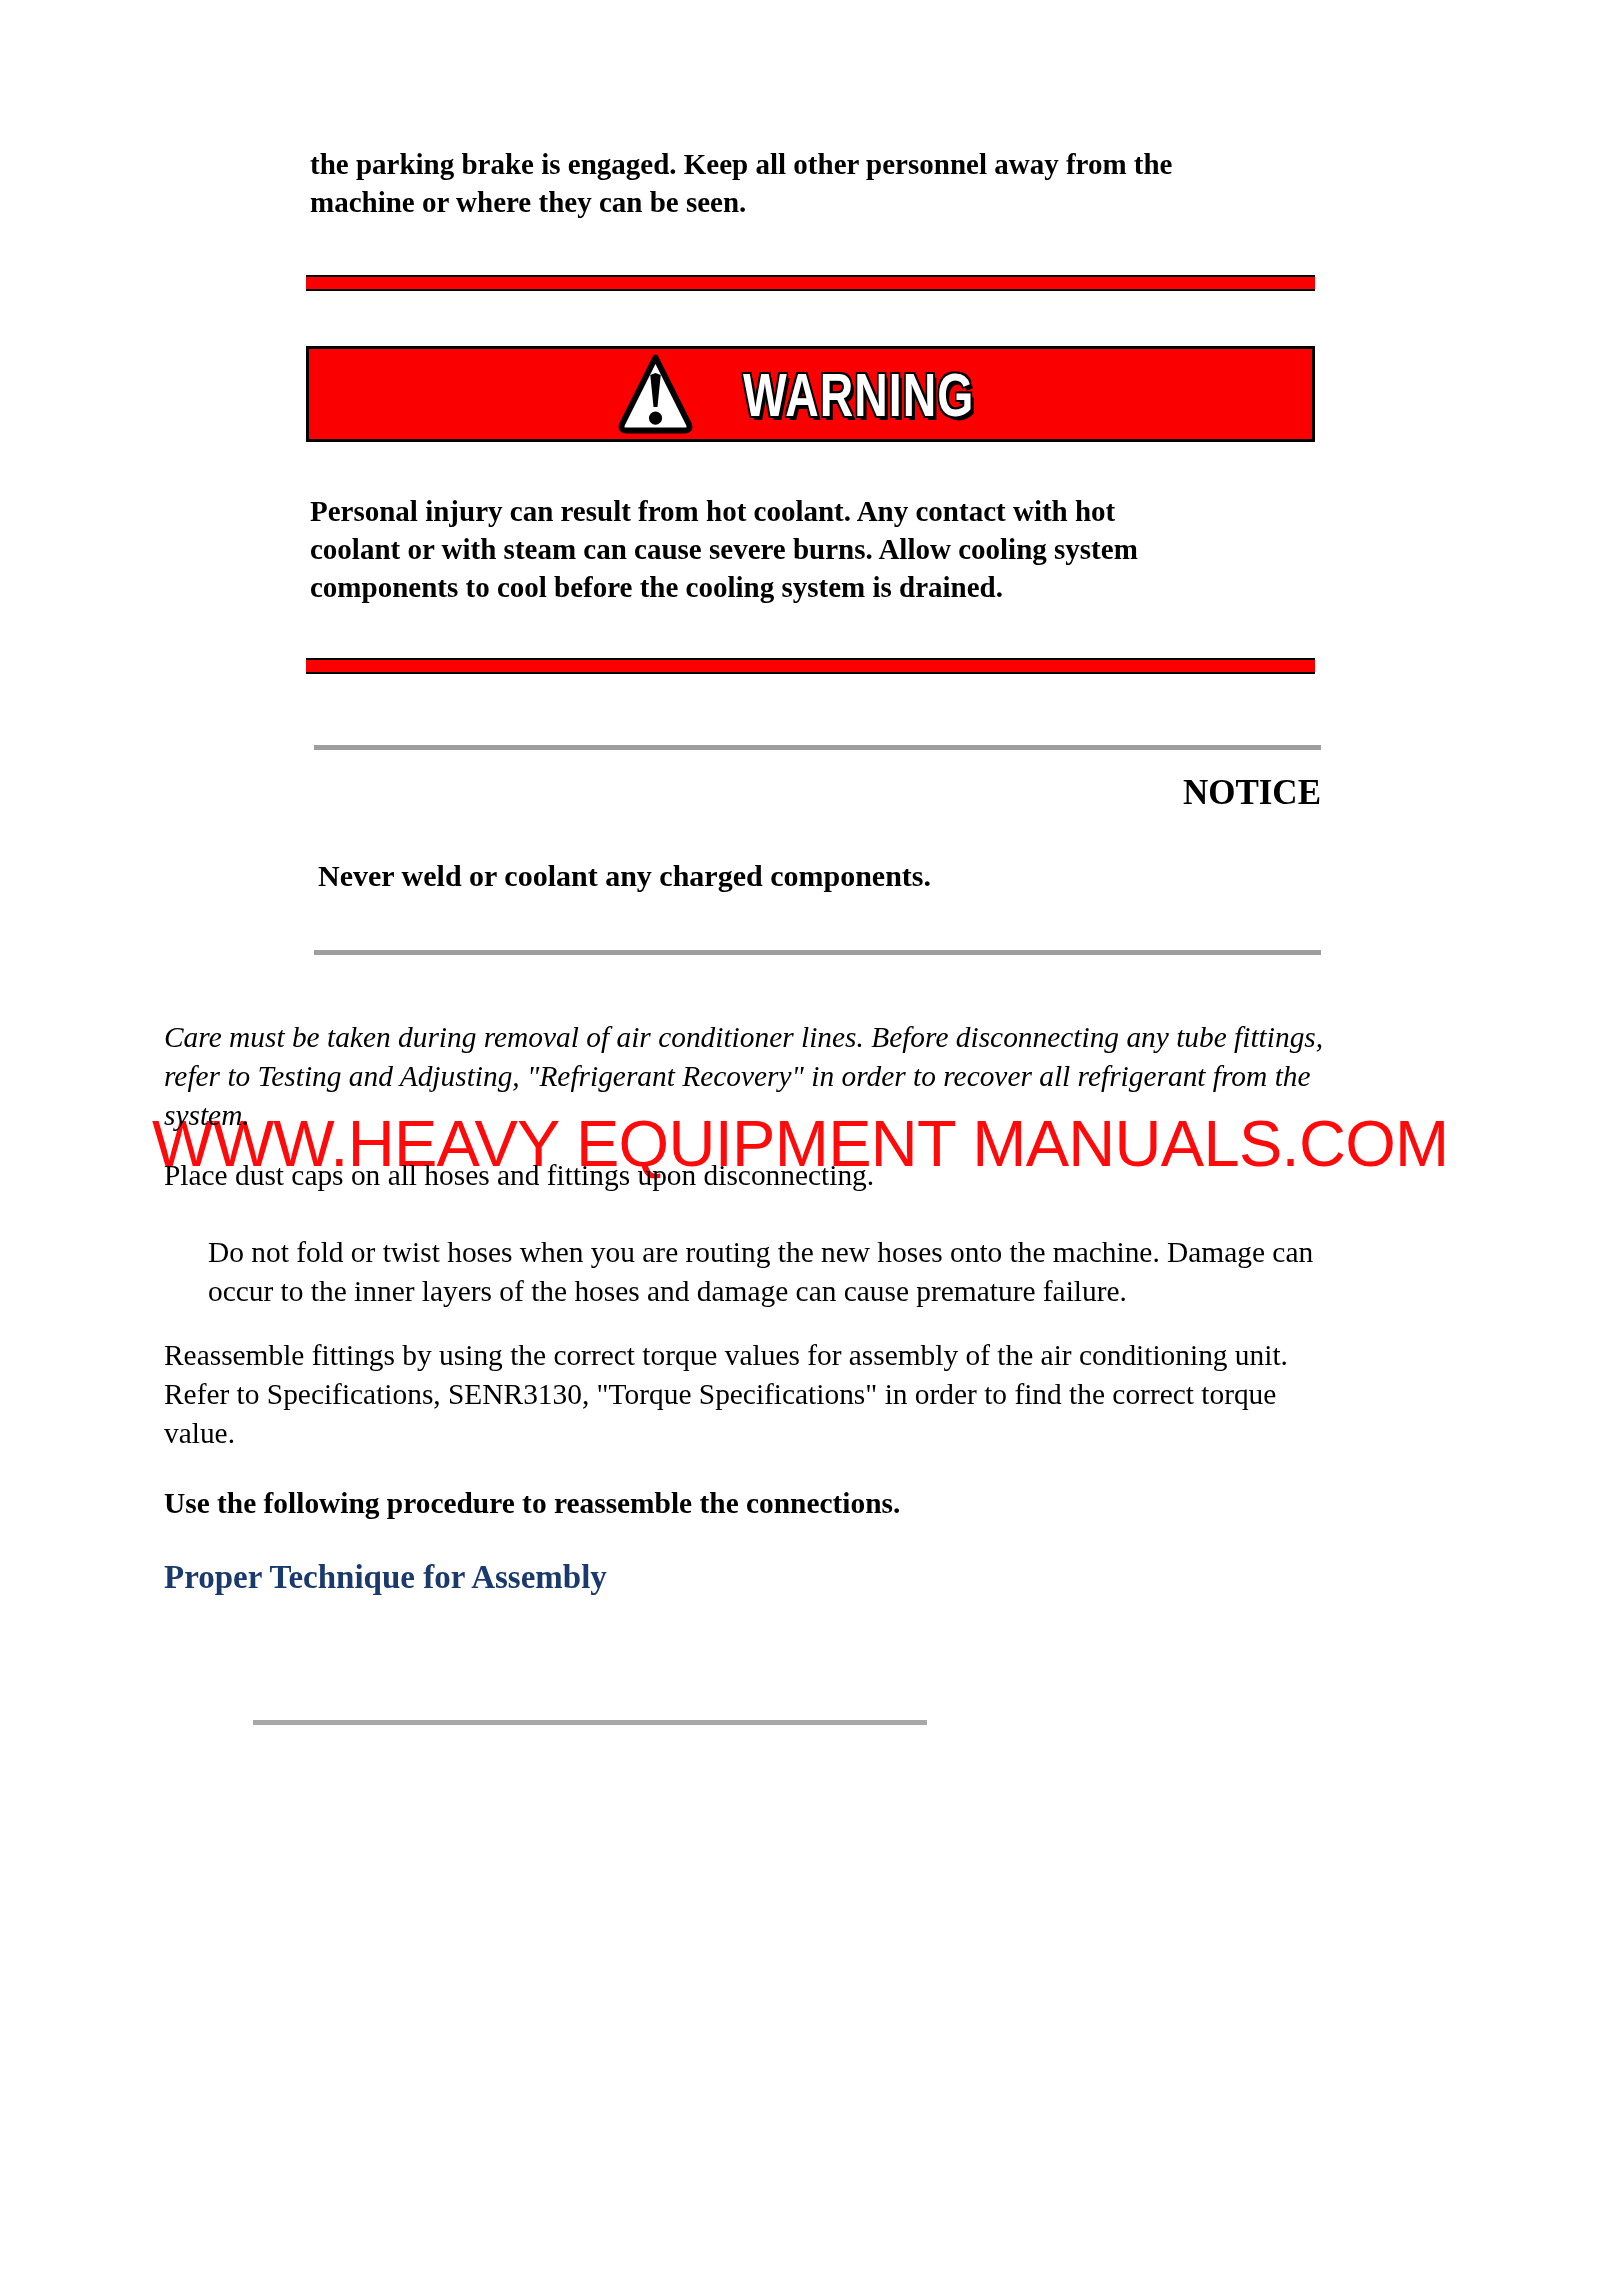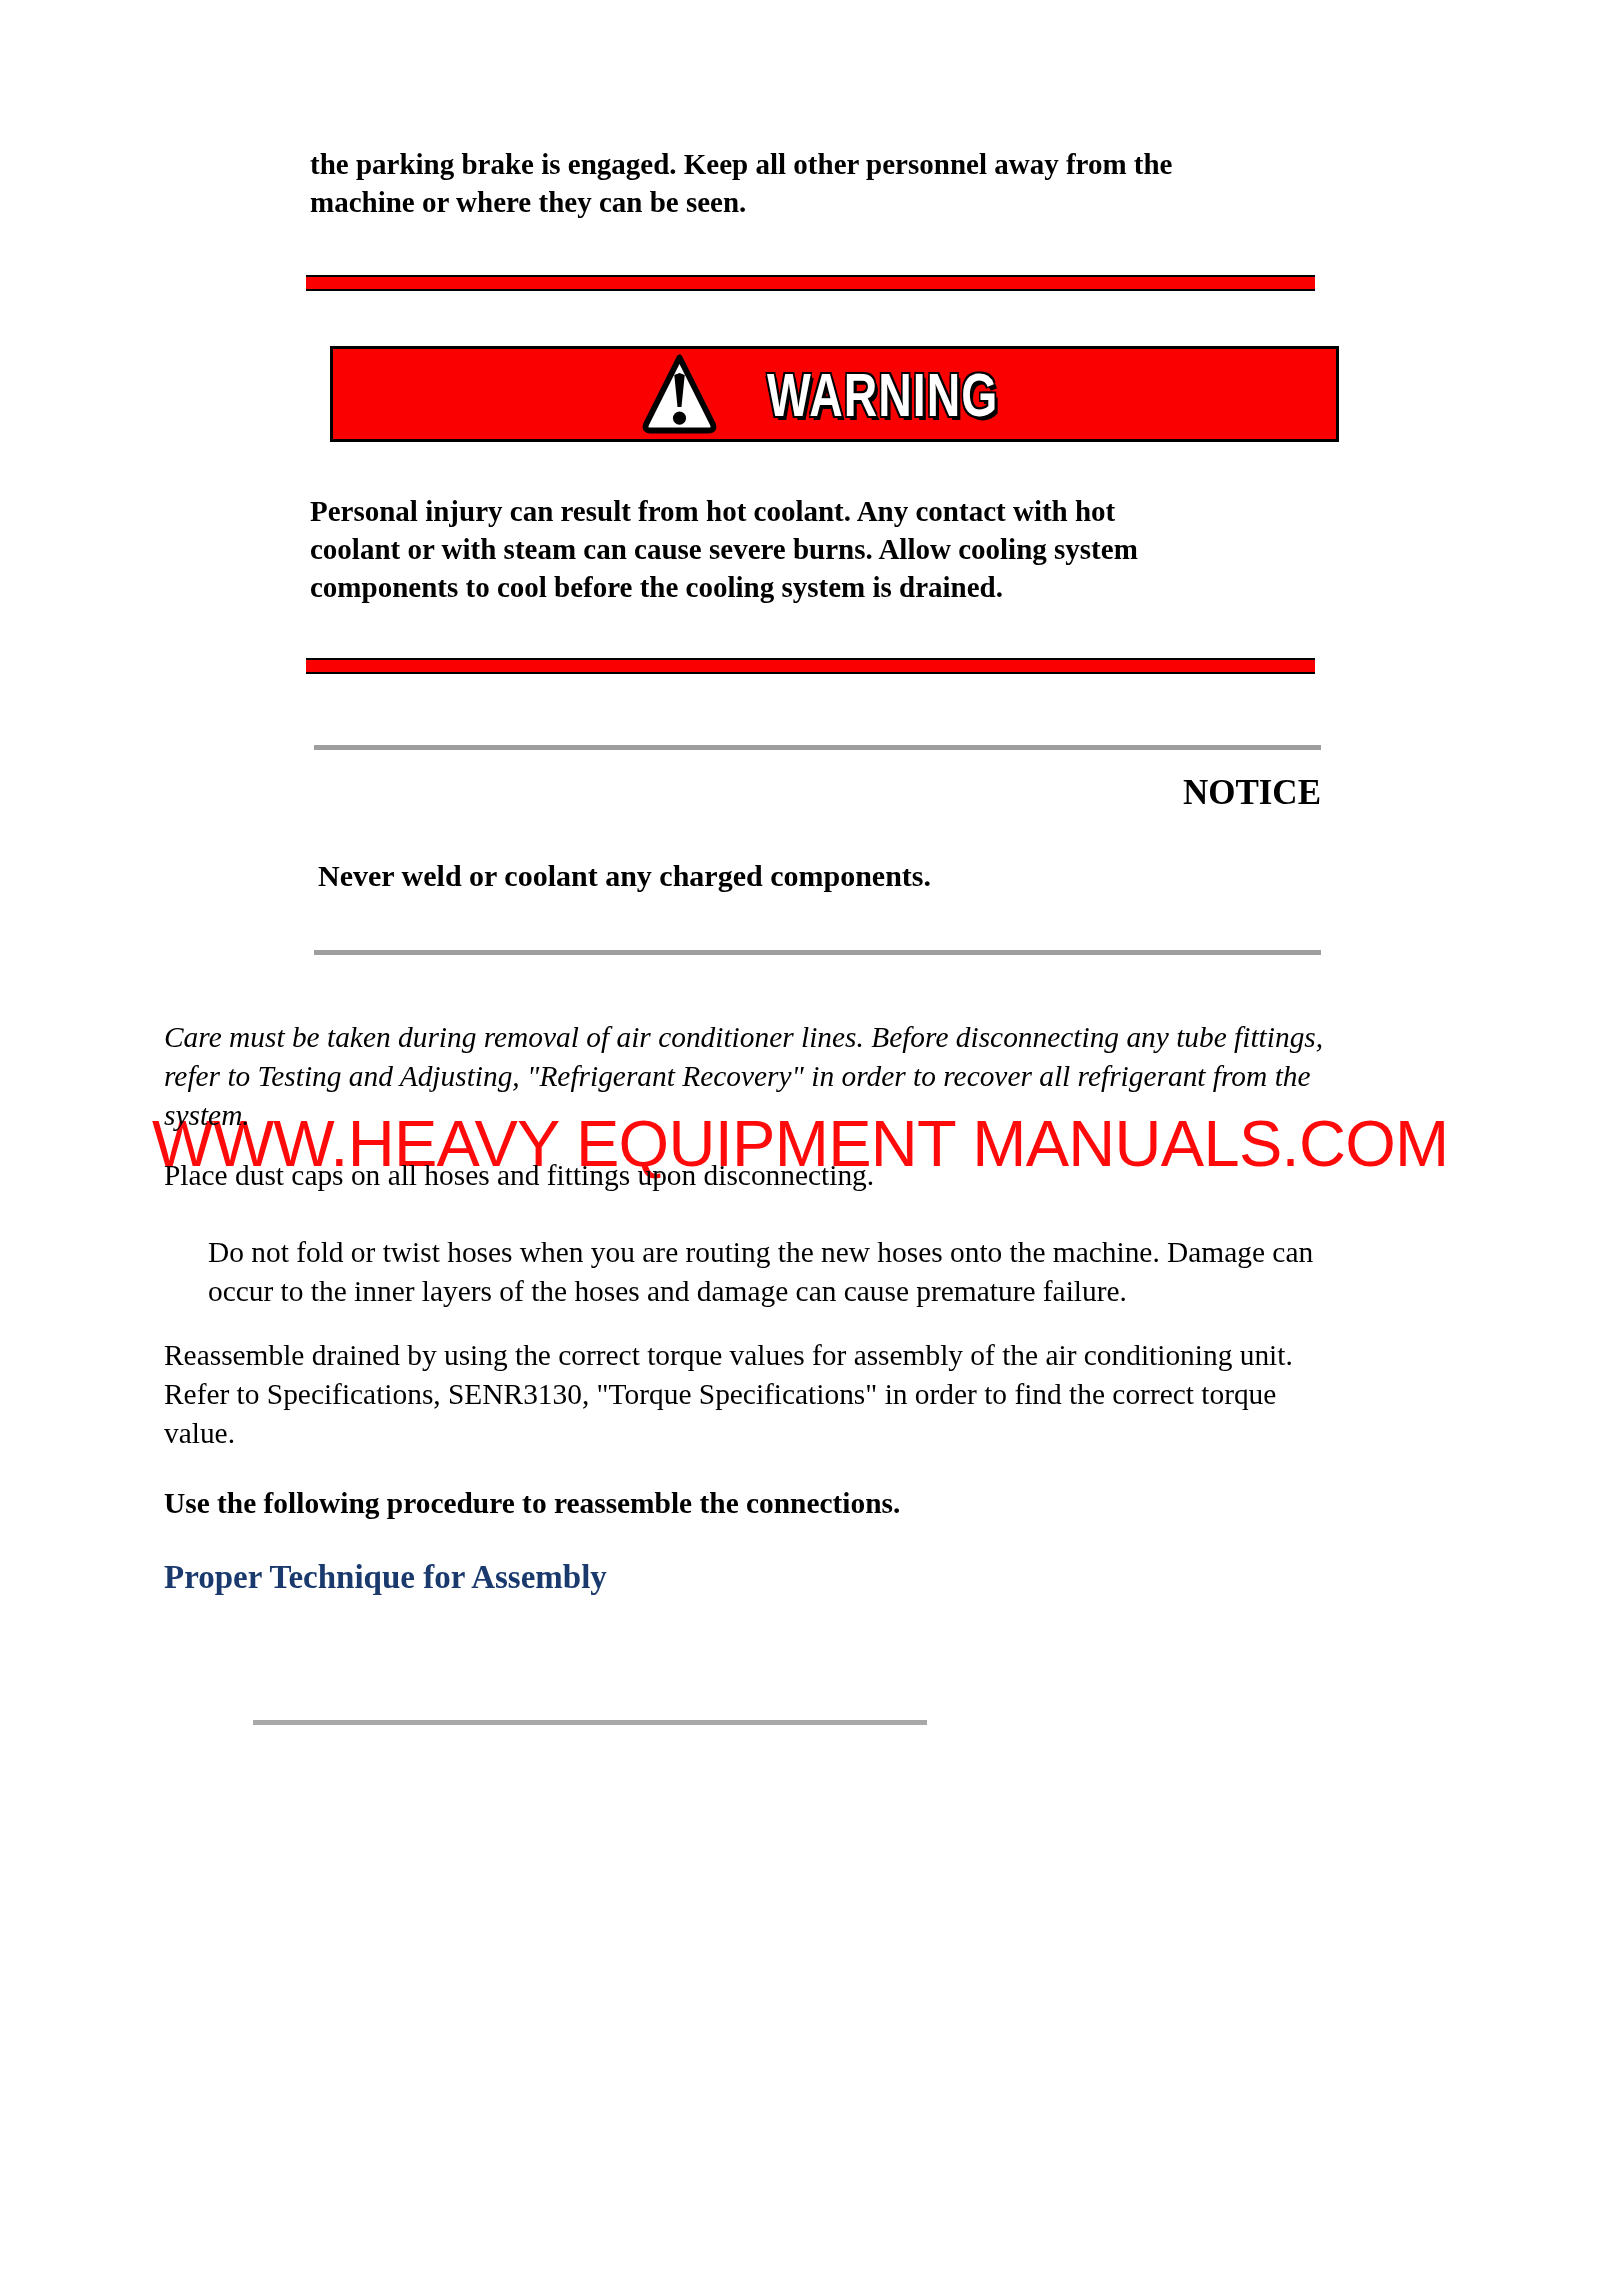--- a/index.html
+++ b/index.html
@@ -38,21 +38,20 @@
     left:306px;
     top:346px;
     width:1009px;
     height:96px;
     background:#fb0000;
     border:3.3px solid #000;
     box-sizing:border-box;
     display:flex;
     align-items:center;
     justify-content:center;
-    margin-left:24px;
   }
   .banner-icon { margin-right:19.6px; flex:0 0 auto; margin-top:2.6px; }
   .banner-label {
     font-family:"Liberation Sans", sans-serif;
     font-weight:bold;
     font-size:58px;
     color:#ffffff;
     letter-spacing:1.3px;
     transform:scale(0.80,1.06);
     transform-origin:center;
@@ -164,21 +163,21 @@
 
   <div class="body-par" style="top:1018px;font-style:italic;">Care must be taken during removal of air conditioner lines. Before disconnecting any tube fittings,
 refer to Testing and Adjusting, "Refrigerant Recovery" in order to recover all refrigerant from the
 system.</div>
 
   <div class="body-par" style="top:1156px;">Place dust caps on all hoses and fittings upon disconnecting.</div>
 
   <div class="body-par" style="top:1233px;margin-left:44px;">Do not fold or twist hoses when you are routing the new hoses onto the machine. Damage can
 occur to the inner layers of the hoses and damage can cause premature failure.</div>
 
-  <div class="body-par" style="top:1336px;">Reassemble drained by using the correct torque values for assembly of the air conditioning unit.
+  <div class="body-par" style="top:1336px;">Reassemble fittings by using the correct torque values for assembly of the air conditioning unit.
 Refer to Specifications, SENR3130, "Torque Specifications" in order to find the correct torque
 value.</div>
 
   <div class="body-par" style="top:1484px;font-weight:bold;">Use the following procedure to reassemble the connections.</div>
 
   <div class="watermark">WWW.HEAVY EQUIPMENT MANUALS.COM</div>
 
   <div class="section-heading">Proper Technique for Assembly</div>
 
   <div class="section-rule"></div>

